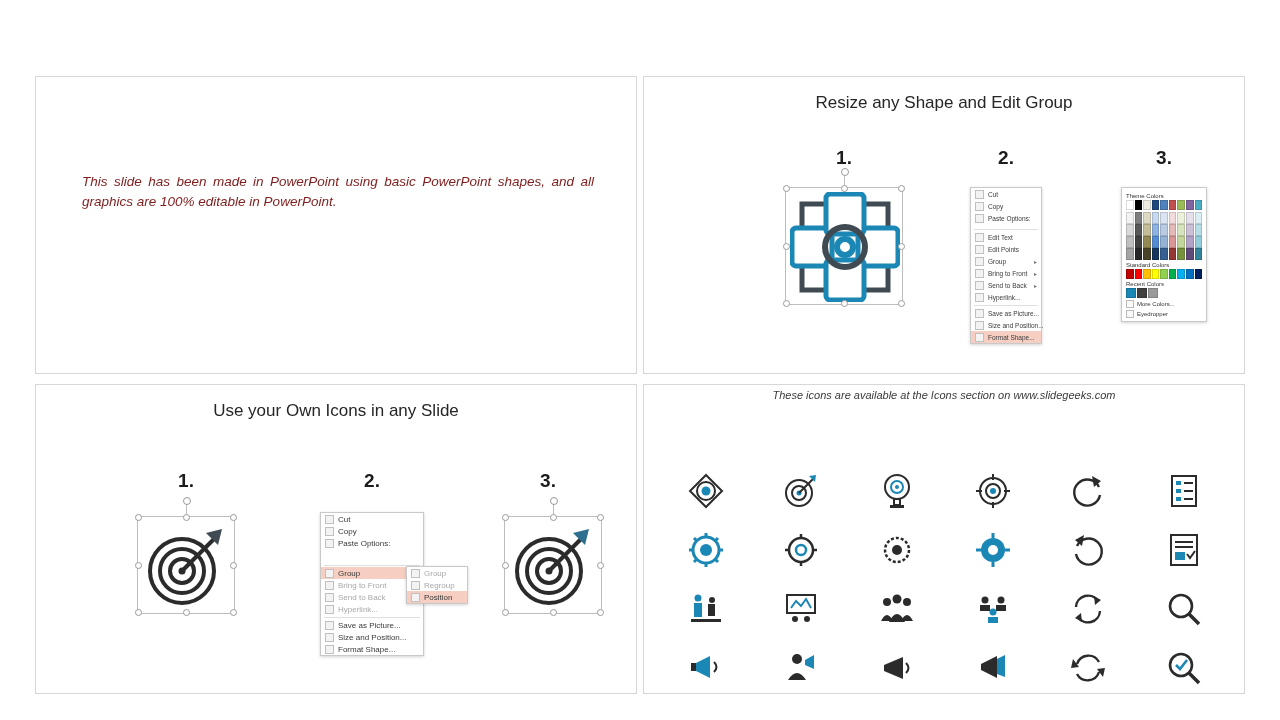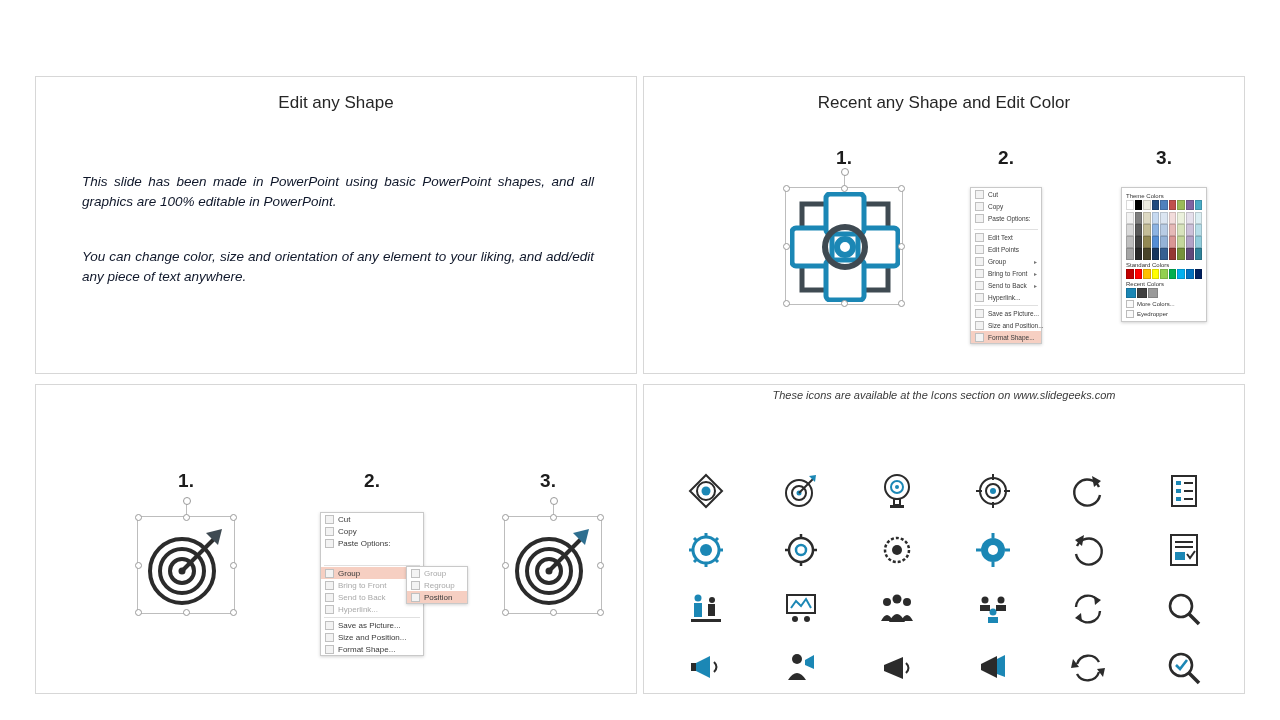--- a/index.html
+++ b/index.html
@@ -53,21 +53,21 @@
     text-align: center;
     font-size: 11px;
     font-style: italic;
     color: #3a3a3a;
     margin-top: 4px;
   }
   .body-text {
     font-style: italic;
     font-size: 13.5px;
     line-height: 1.45;
-    color: #0f172a;
+    color: #7f1d1d;
     text-align: justify;
   }
   .p1 { position: absolute; left: 46px; top: 95px;  width: 512px; }
   .p2 { position: absolute; left: 46px; top: 170px; width: 512px; }
 
   .step-num {
     font-size: 19px;
     font-weight: bold;
     color: #1c1c1c;
     text-align: center;
@@ -177,27 +177,25 @@
   .icon-cell { width: 38px; height: 38px; display:flex; align-items:center; justify-content:center; }
   svg { display: block; }
 </style>
 </head>
 <body>
 
 <div class="slide">
 
 
   <div class="panel panel-tl">
-    <div class="panel-title">Edit any Shape</div>
     <div class="body-text p1">This slide has been made in PowerPoint using basic PowerPoint shapes, and all graphics are 100% editable in PowerPoint.</div>
-    <div class="body-text p2">You can change color, size and orientation of any element to your liking, and add/edit any piece of text anywhere.</div>
   </div>
 
   <div class="panel panel-tr">
-    <div class="panel-title">Recent any Shape and Edit Color</div>
+    <div class="panel-title">Resize any Shape and Edit Group</div>
 
     <div class="tr-col tr-col-1">
       <div class="step-num">1.</div>
       <div class="selbox" style="width:118px;height:118px;">
         <span class="rot-stem"></span>
         <span class="rot-knob"></span>
         <span class="handle h-tl"></span>
         <span class="handle h-tm"></span>
         <span class="handle h-tr"></span>
         <span class="handle h-ml"></span>
@@ -366,20 +364,21 @@
           </div>
         <div class="cp-line">
             <span class="cp-dot"></span>
             <span>Eyedropper</span>
           </div>
       </div>
     </div>
   </div>
 
   <div class="panel panel-bl">
+    <div class="panel-title">Use your Own Icons in any Slide</div>
 
     <div style="position:absolute; left:62px; top:85px; width:176px; text-align:center;">
       <div class="step-num">1.</div>
       <div class="selbox" style="width:98px;height:98px;margin-top:24px;">
         <span class="rot-stem"></span>
         <span class="rot-knob"></span>
         <span class="handle h-tl"></span>
         <span class="handle h-tm"></span>
         <span class="handle h-tr"></span>
         <span class="handle h-ml"></span>

